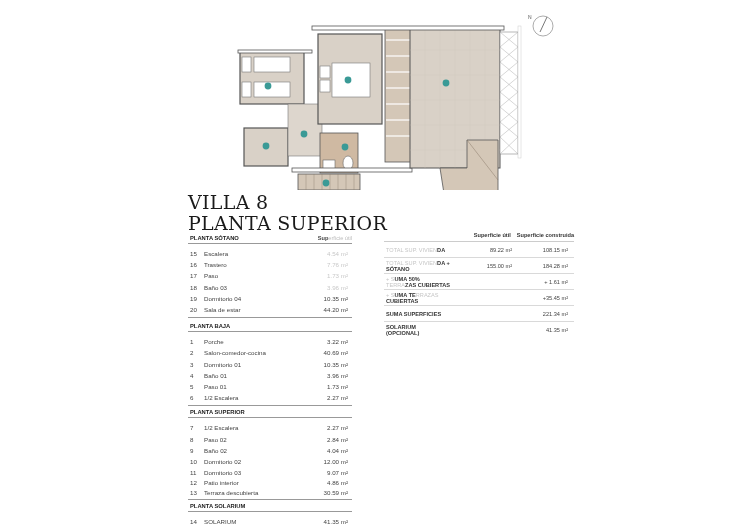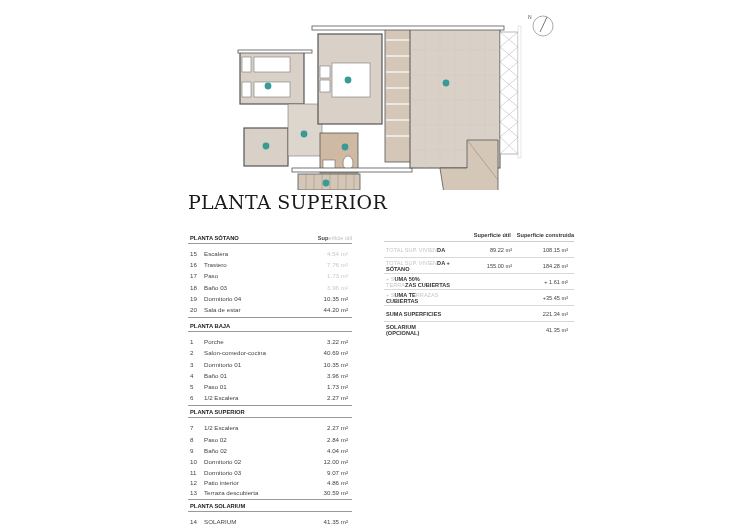--- a/index.html
+++ b/index.html
@@ -125,20 +125,21 @@
       <circle cx="348" cy="80" r="3.4"></circle>
     <circle cx="304" cy="134" r="3.4"></circle>
       <circle cx="266" cy="146" r="3.4"></circle>
     <circle cx="345" cy="147" r="3.4"></circle>
       <circle cx="326" cy="183" r="3.4"></circle>
     <circle cx="446" cy="83" r="3.4"></circle>
   </g>
 </svg>
 
 <div class="title">
+  <div>VILLA 8</div>
   <div>PLANTA SUPERIOR</div>
 </div>
 
 <div class="ltable">
 
   <div class="sec-head">
     <span>PLANTA SÓTANO</span>
     <span class="col"><span>Sup</span><span class="faint">erficie útil</span></span>
   </div>
   <div class="row faint">

